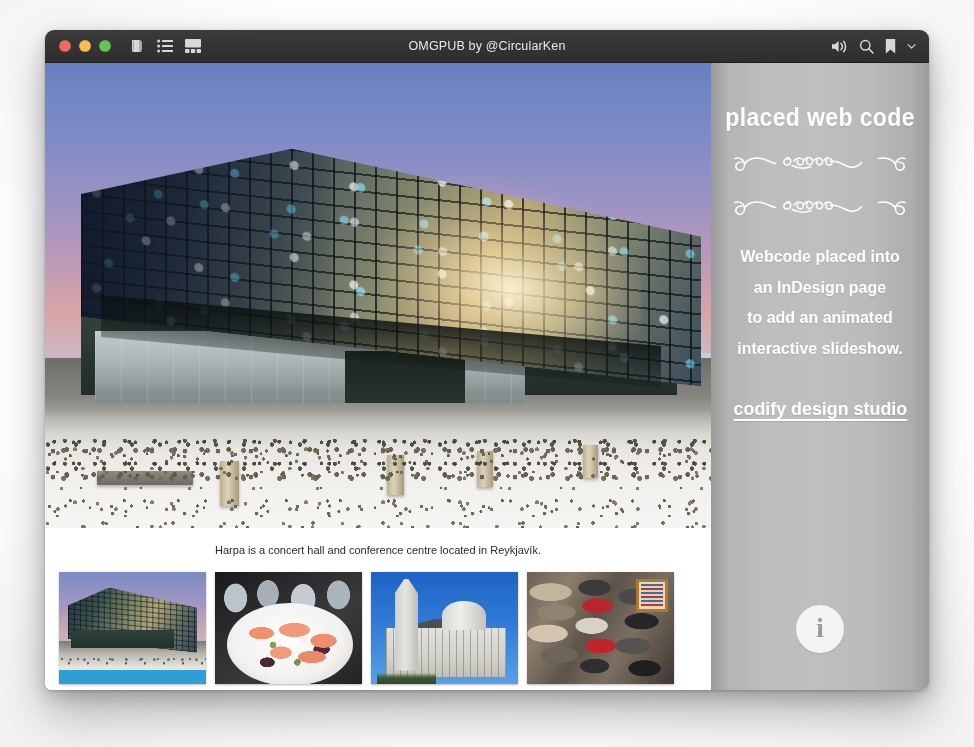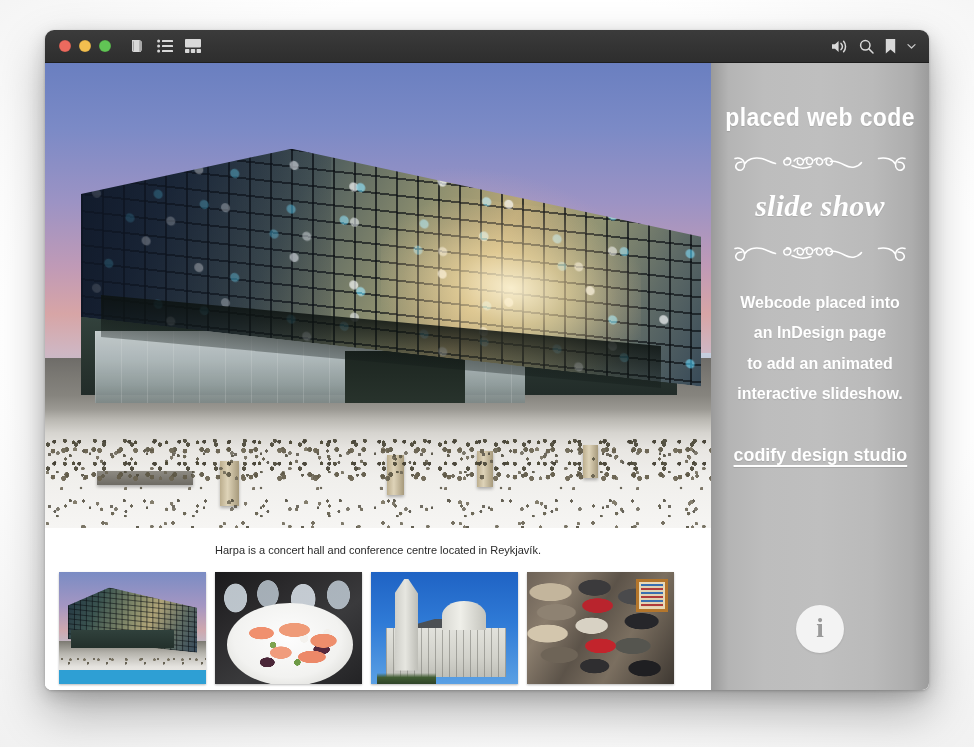--- a/index.html
+++ b/index.html
@@ -565,20 +565,21 @@
             <rect x="0" y="0" width="16" height="8.4" rx=".8" fill="#d8d8d8"></rect>
             <g fill="#d8d8d8">
               <rect x="0" y="10" width="4.4" height="4" rx=".7"></rect>
               <rect x="5.8" y="10" width="4.4" height="4" rx=".7"></rect>
               <rect x="11.6" y="10" width="4.4" height="4" rx=".7"></rect>
             </g>
           </svg>
         </span>
       </div>
 
+      <div id="title-text">OMGPUB by @CircularKen</div>
 
       <div class="tb-right">
         <span>
           <svg width="17" height="15" viewBox="0 0 17 15">
             <path d="M1 5.3h3l3.6-3.2v10.8L4 9.7H1z" fill="#d8d8d8"></path>
             <path d="M10 4.4a4.6 4.6 0 0 1 0 6.2M12.6 2.3a8 8 0 0 1 0 10.4" stroke="#d8d8d8" stroke-width="1.5" fill="none" stroke-linecap="round"></path>
           </svg>
         </span>
         <span>
           <svg width="15" height="15" viewBox="0 0 15 15">
@@ -693,21 +694,20 @@
             <path d="M82 14.2c2.2-2.8 6.2-3.2 8 -.4 1.6 2.5-.4 5.6-3.2 5-2.5-.6-3-3.4-1.6-5.2"></path>
             <path d="M92 14c2.4-2.6 6.4-2.6 8 .4 1.4 2.6-1 5.4-3.8 4.6-2.4-.7-2.8-3.5-1.3-5.2"></path>
             <path d="M98.5 15.5c5 -1.5 9.5 1 14 3.5 7 4 14 2 17-2.5"></path>
             <path d="M166 16c6 0 8 5 4.5 7.5-4 2.5-7.5-1.5-7-5.5.5-5 5.5-7 9.5-5.5"></path>
             <path d="M163.5 18c-3-5-10-7-17-5.5"></path>
             <path d="M60 19.5c6 3 13 3.5 19 1"></path>
           </svg>
         </span>
 
         <div class="headline">
-          <div>slide show</div>
         </div>
 
         <span class="flourish2">
           <svg width="176" height="30" viewBox="0 0 176 30" fill="none" stroke="#ffffff" stroke-width="1.5" stroke-linecap="round">
             <path d="M10 16c-6 0-8 5-4.5 7.5C9.5 26 13 22 12.5 18 12 13 7 11 3 12.5"></path>
             <path d="M12.5 18c3 -5 10 -7 17 -5.5 5 1.1 9 4 14 5"></path>
             <path d="M58 13.5c-3.5-2-7 .5-6 3.5 1 3 5.5 2.6 6.6-.6 1-3-1.4-5-4-4.5"></path>
             <path d="M62 15c2-3 6-4 8.5-1.5 2 2 .6 5.4-2.2 5.4-2.6 0-3.8-2.6-2.6-4.7"></path>
             <path d="M72 14c2.2-2.8 6-3.4 8-.8 1.8 2.4 0 5.6-2.8 5.2-2.6-.4-3.4-3.2-2-5"></path>
             <path d="M82 14.2c2.2-2.8 6.2-3.2 8 -.4 1.6 2.5-.4 5.6-3.2 5-2.5-.6-3-3.4-1.6-5.2"></path>

